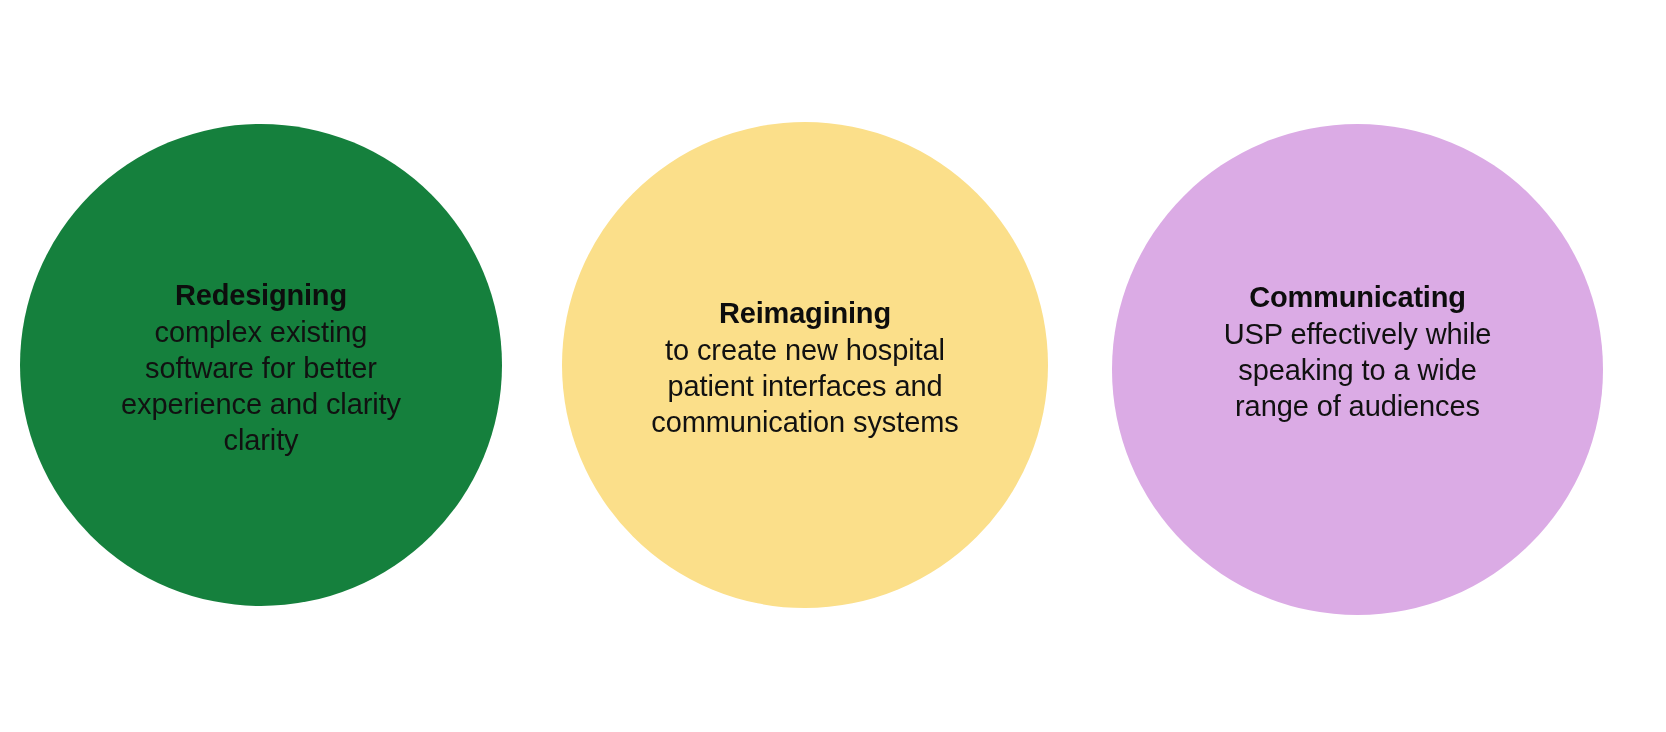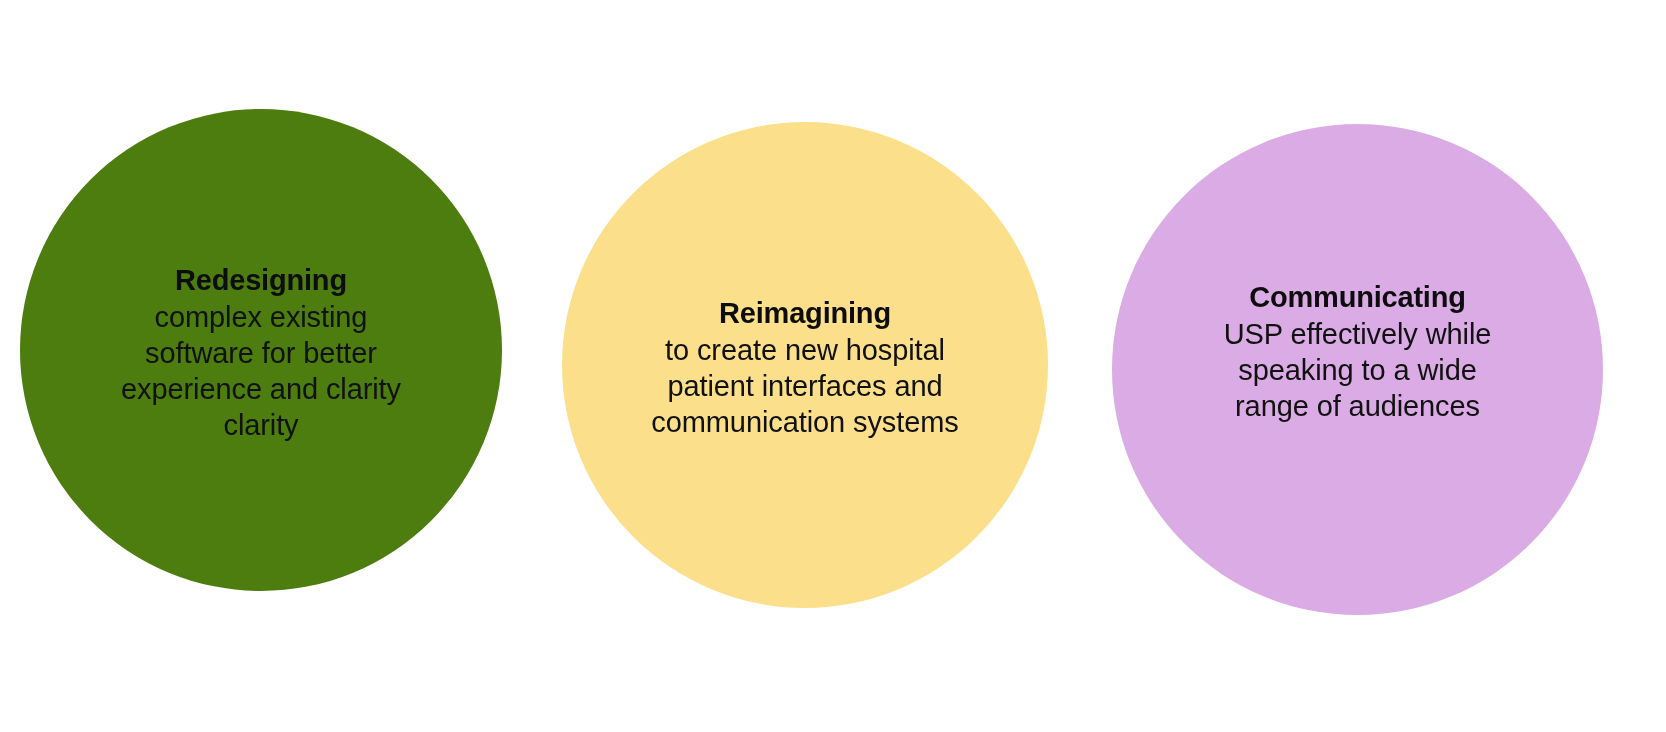--- a/index.html
+++ b/index.html
@@ -53,24 +53,24 @@
     font-size: 29px;
     line-height: 36px;
     letter-spacing: -0.1px;
     color: #111111;
     white-space: pre-line;
   }
 
   
   #circle-redesigning {
     left: 20px;
-    top: 109px;
+    top: 124px;
     width: 482px;
     height: 482px;
-    background: #4d7c0f;
+    background: #15803d;
   }
   #circle-redesigning .circle-text {
     width: 300px;
     transform: translateY(2px);
   }
 
   
   #circle-reimagining {
     left: 562px;
     top: 122px;

